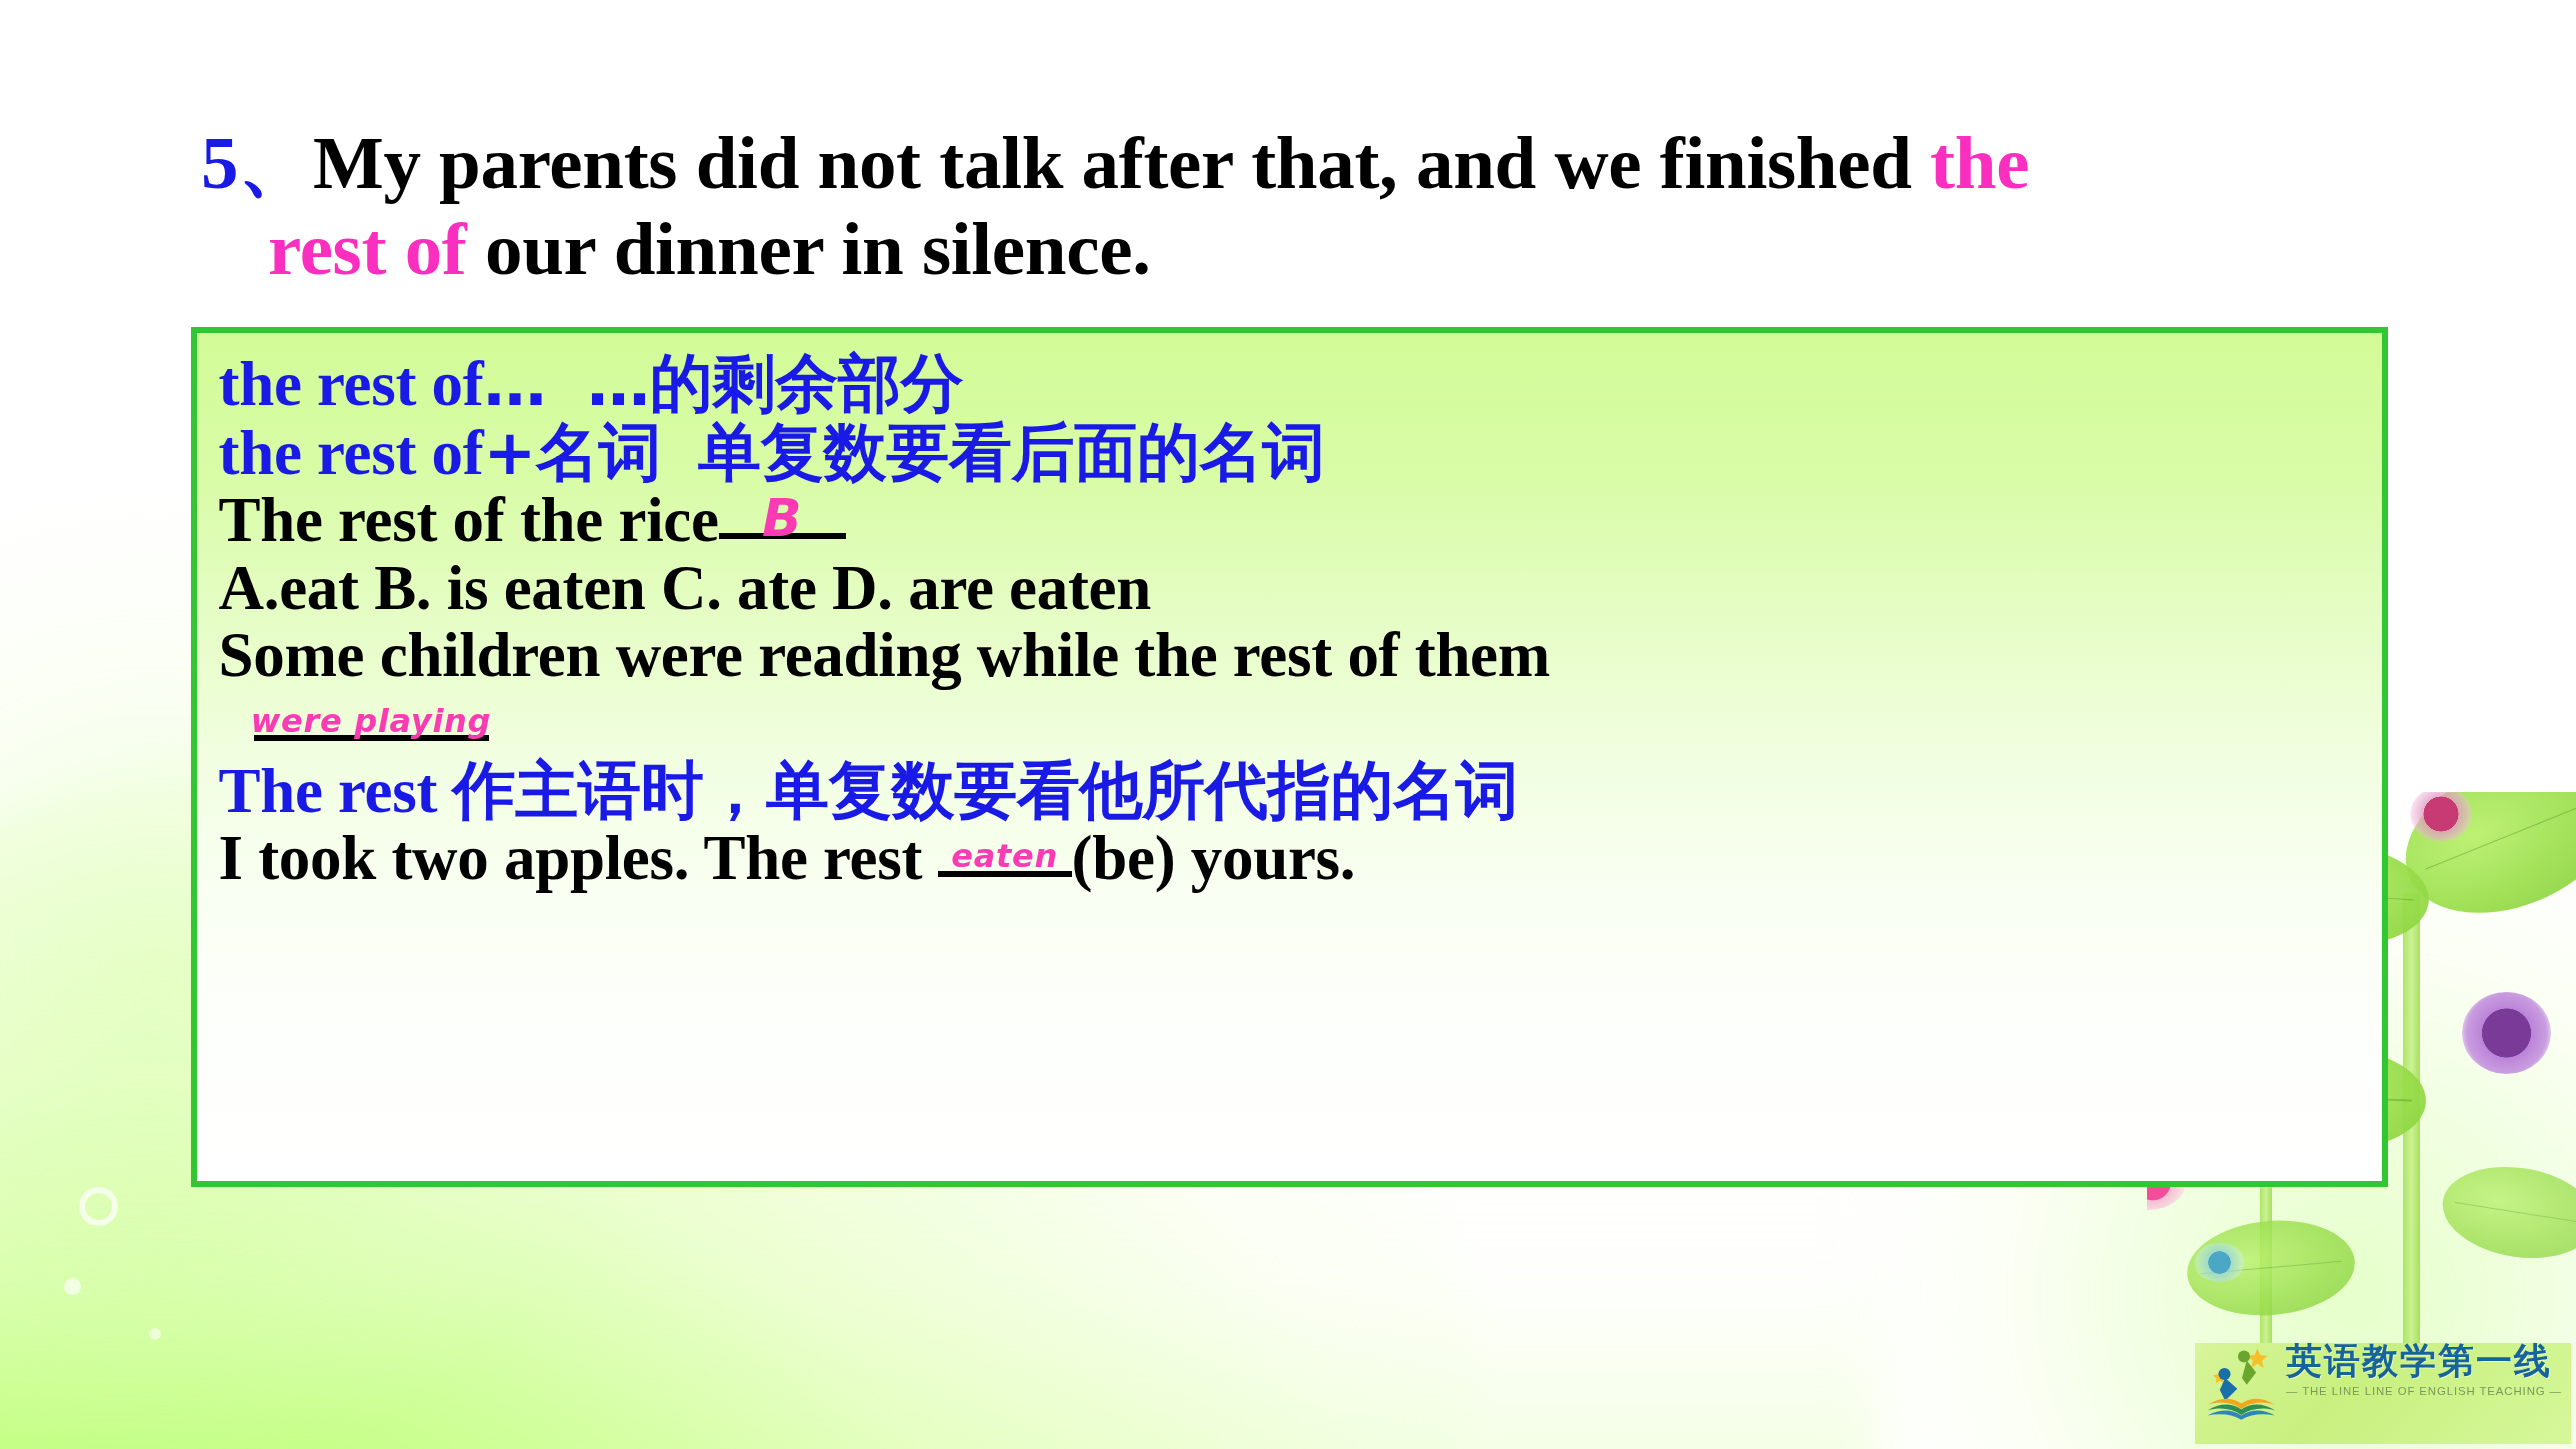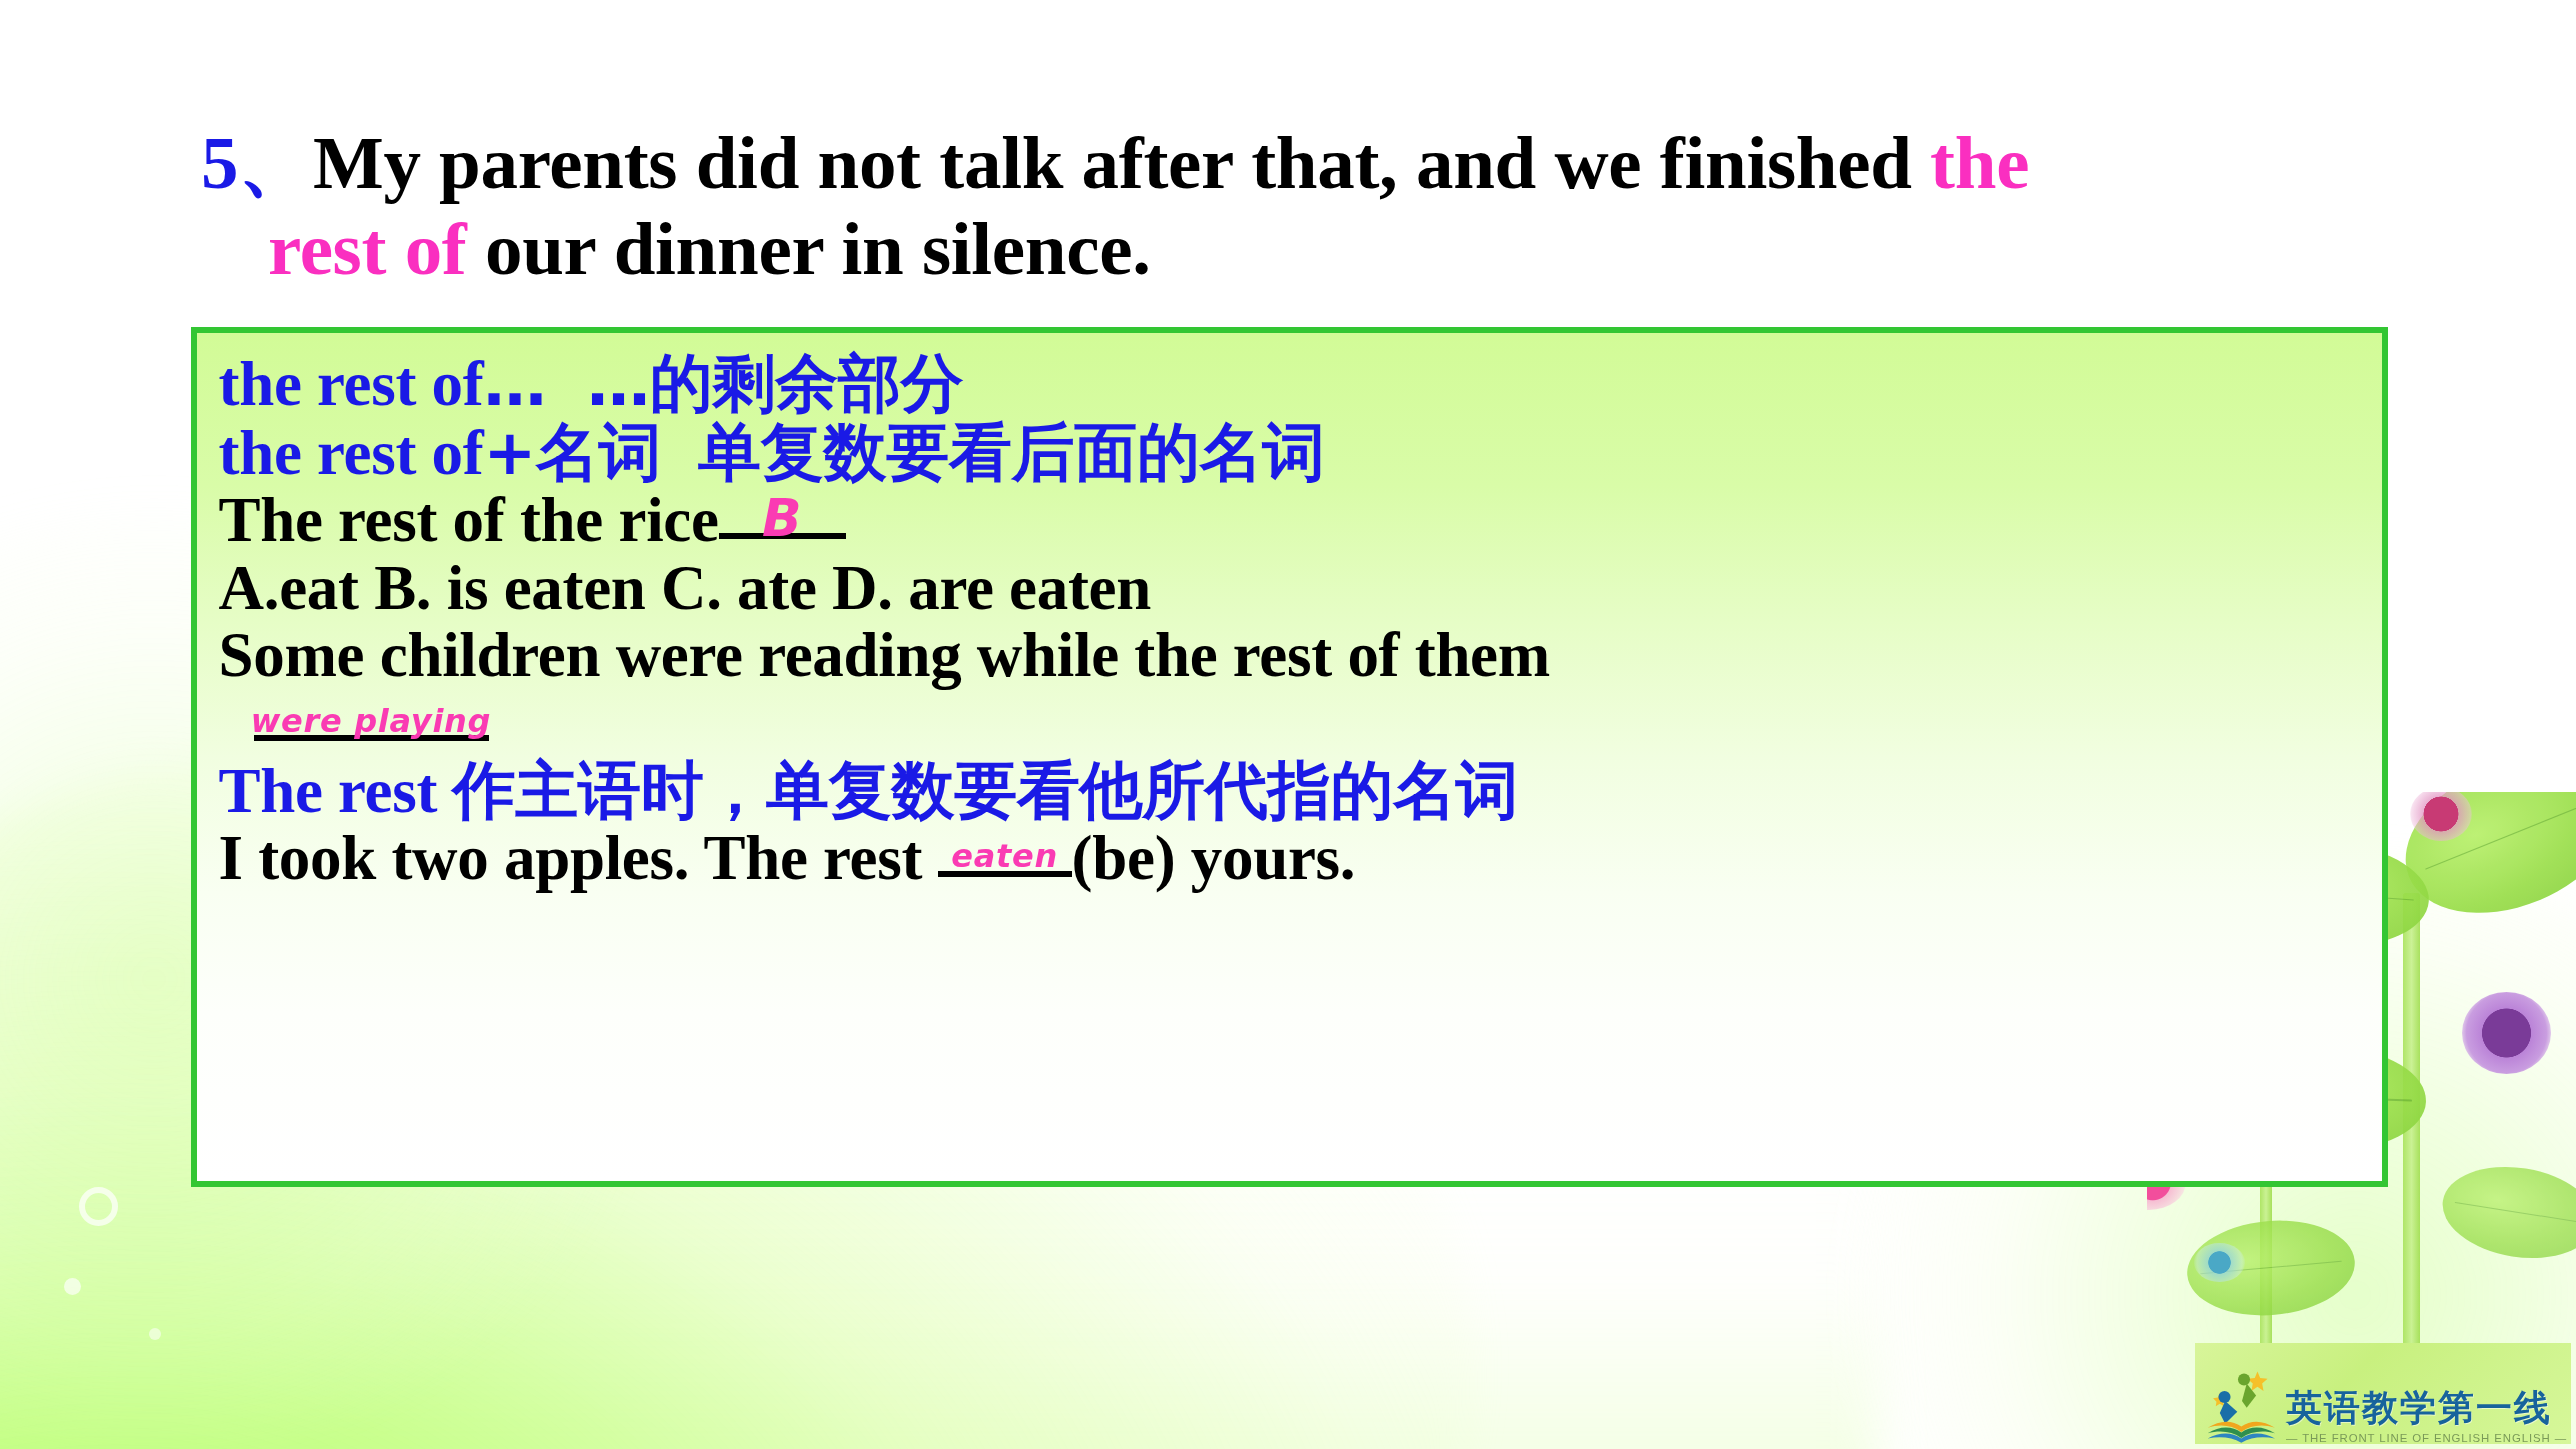--- a/index.html
+++ b/index.html
@@ -165,21 +165,21 @@
   }
   .hand.ans-b { font-size:52px; bottom:8px; }
 
   
   #brand-logo {
     position:absolute;
     right:5.4px; bottom:5.4px;
     width:376px; height:101px;
     background:linear-gradient(135deg, #d8f59a 0%, #c8f07f 40%, #d6f79a 100%);
     overflow:hidden;
-    display:flex; align-items:flex-end;
+    display:flex; align-items:flex-start;
     padding-left:10.7px;
   }
   #brand-logo .mark { position:relative; width:74px; height:78px; flex:0 0 auto; }
   #brand-logo .txt { margin-left:6.7px; }
   #brand-logo .cn-name {
     font-family:"DejaVu Sans", sans-serif;
     font-weight:bold;
     font-size:36px;
     color:#17639c;
     letter-spacing:2px;
@@ -285,16 +285,16 @@
       <path d="M30 52 L48 68 L30 86 L22 70 Z" fill="#1a6fa8"></path>
       <circle cx="29" cy="46" r="9" fill="#1a6fa8"></circle>
 
       <path d="M4 92 C22 80 40 80 54 90 C68 80 86 80 104 92 C86 86 68 88 54 98 C40 88 22 86 4 92 Z" fill="#f0a61e"></path>
       <path d="M4 100 C22 89 40 89 54 99 C68 89 86 89 104 100 C86 95 68 97 54 107 C40 97 22 95 4 100 Z" fill="#2f8f4e"></path>
       <path d="M4 108 C22 98 40 98 54 108 C68 98 86 98 104 108 C86 104 68 106 54 114 C40 106 22 104 4 108 Z" fill="#2e86c1"></path>
     </svg>
   </div>
   <div class="txt">
     <div class="cn-name">英语教学第一线</div>
-    <div class="en-name">—  THE FRONT LINE OF ENGLISH ENGLISH  —</div>
+    <div class="en-name">—  THE LINE LINE OF ENGLISH TEACHING  —</div>
   </div>
 </div>
 
 
 </body></html>

